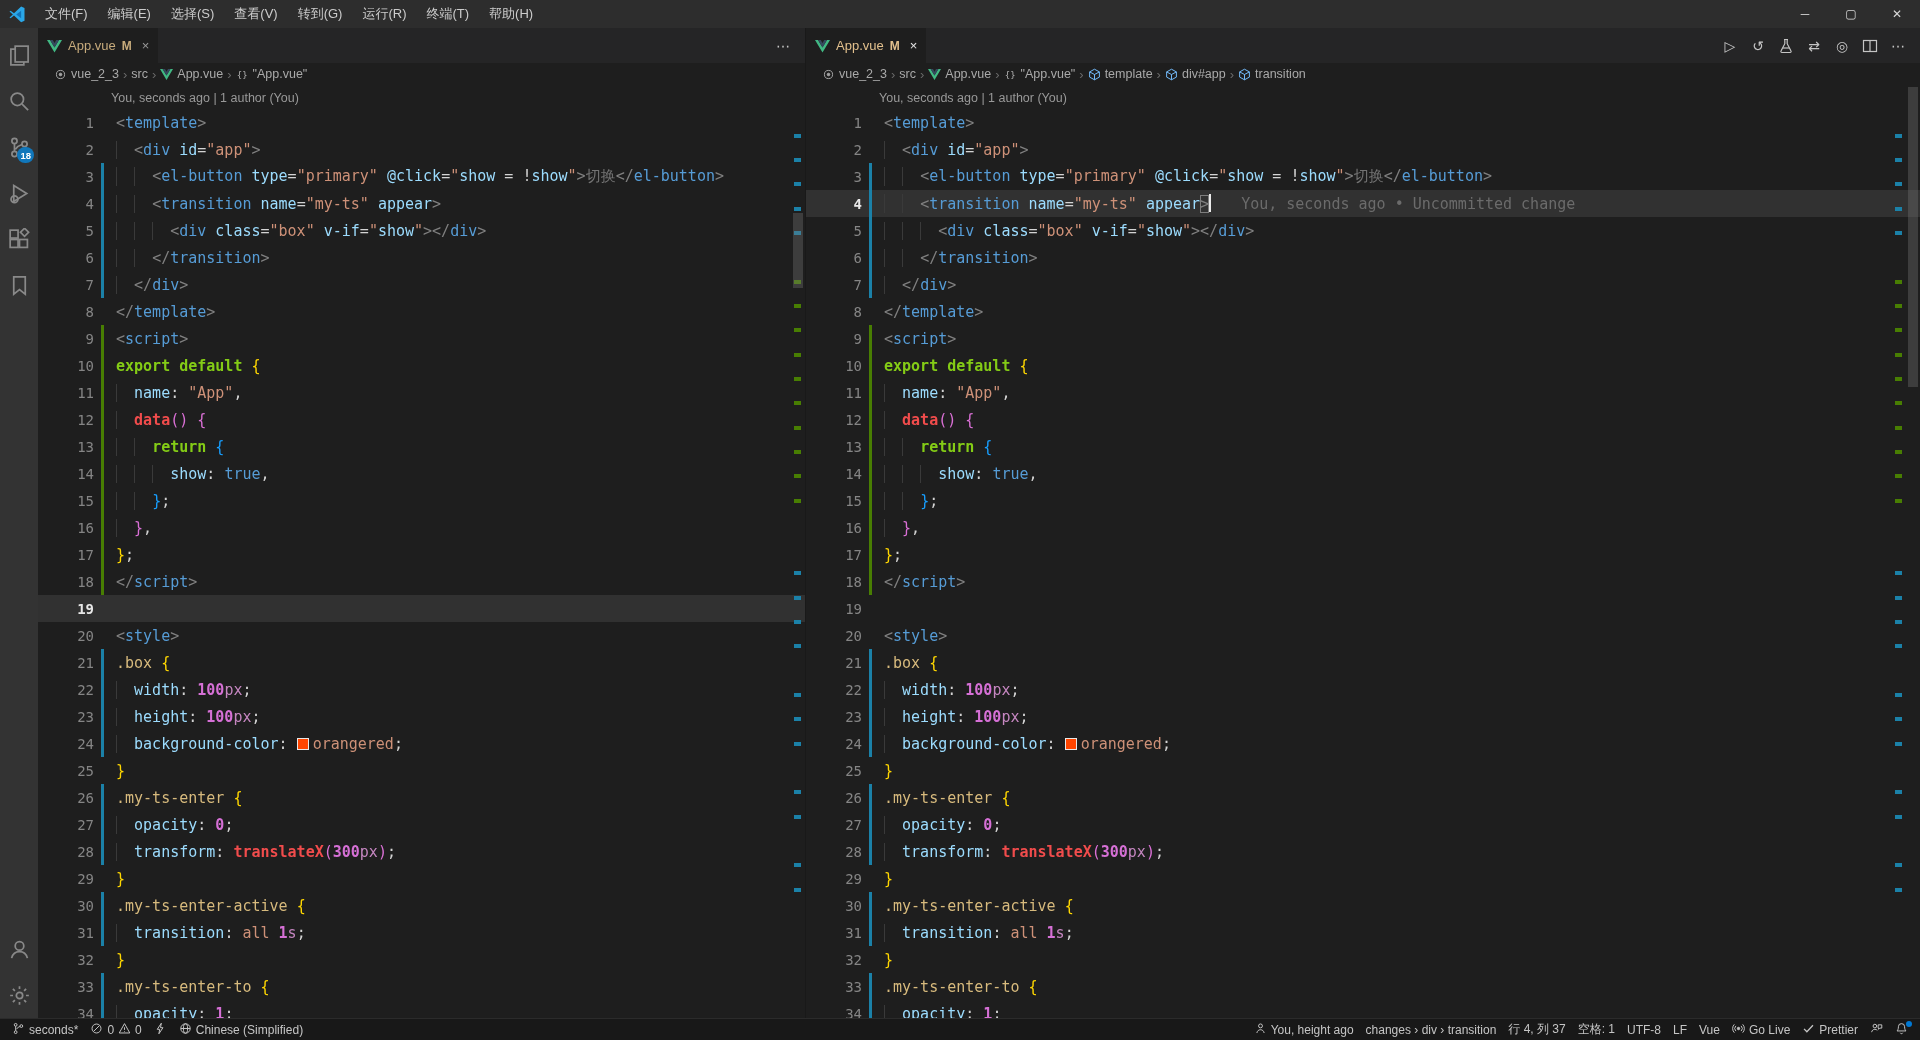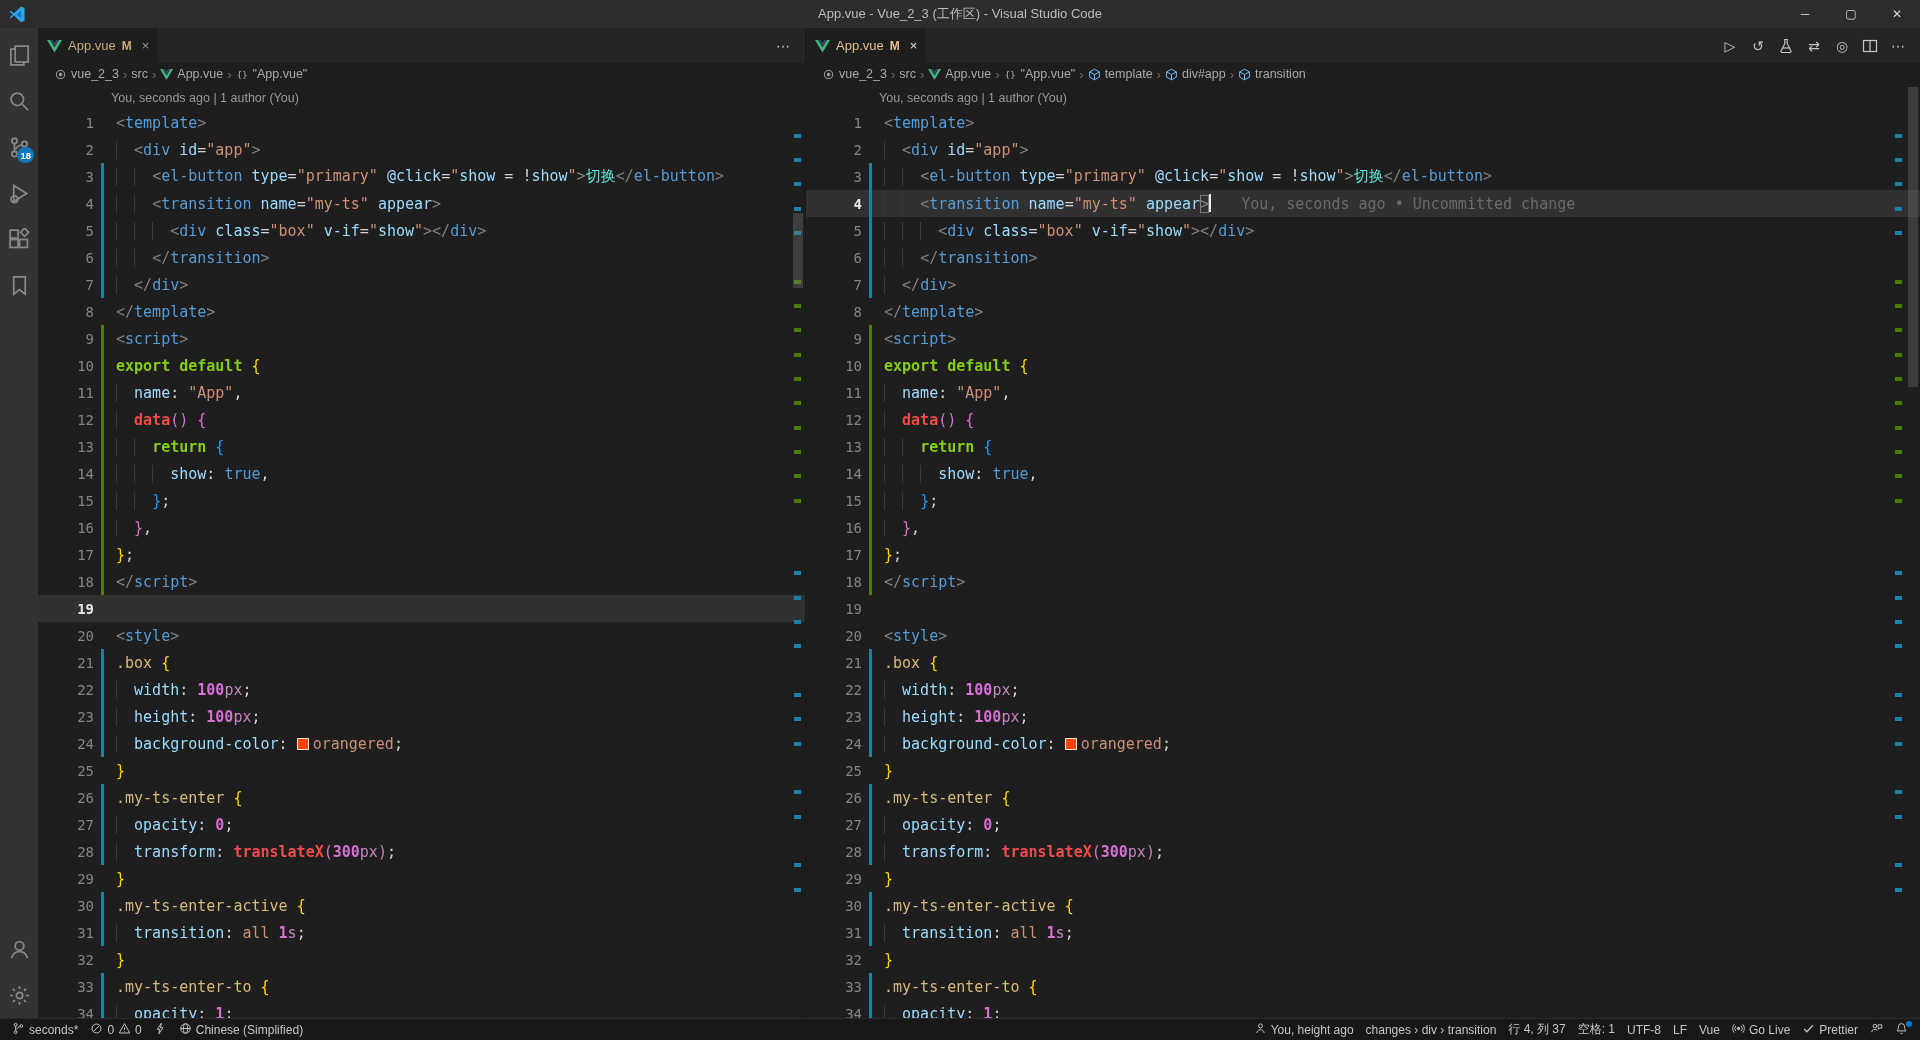--- a/index.html
+++ b/index.html
@@ -61,21 +61,21 @@
   .diffbar.a { background:#487e02; }
   .codetext { padding-left:12px; font-size:15px; white-space:pre; color:#d4d4d4; position:relative; }
   .guide { position:absolute; top:0; bottom:0; width:1px; background:#3a3a3a; }
 
   .tk-p { color:#808080; }
   .tk-tag { color:#569cd6; }
   .tk-attr { color:#9cdcfe; }
   .tk-o { color:#d4d4d4; }
   .tk-str { color:#ce9178; }
   .tk-expr { color:#9cdcfe; }
-  .tk-t { color:#5eead4; }
+  .tk-t { color:#737373; }
   .tk-k { color:#84cc16; font-weight:bold; }
   .tk-red { color:#f14c4c; font-weight:bold; }
   .tk-b1 { color:#ffd700; }
   .tk-b2 { color:#da70d6; }
   .tk-b3 { color:#179fff; }
   .tk-num { color:#d670d6; font-weight:bold; }
   .tk-unit { color:#c586c0; }
   .tk-sel { color:#d7ba7d; }
   .tk-val { color:#ce9178; }
   .tk-swatch { display:inline-block; width:12px; height:12px; background:#ff4500; border:1px solid #e8e8e8; vertical-align:-1px; margin-right:4px; }
@@ -101,21 +101,30 @@
   .sb-belldot .dot { position:absolute; top:2px; right:2px; width:6px; height:6px; border-radius:3px; background:#0078d4; }
 </style>
 </head>
 <body>
 
 <div class="titlebar">
   <svg class="tb-logo" viewBox="0 0 24 24">
     <path fill="#2aa7e8" d="M17.5 2 8 11 3.5 7.5 2 8.5l4.5 4L2 16.5l1.5 1L8 14l9.5 9 4.5-2V4z"></path>
     <path fill="#1273b8" d="M17.5 7.5v10L11 12.5z"></path>
   </svg>
-  <div class="tb-title">App.vue - Vue_2_3 (工作区) - Visual Studio Code</div>
+  <div class="menus" id="menubar">
+      <div class="menu-item">文件(F)</div>
+      <div class="menu-item">编辑(E)</div>
+      <div class="menu-item">选择(S)</div>
+      <div class="menu-item">查看(V)</div>
+      <div class="menu-item">转到(G)</div>
+      <div class="menu-item">运行(R)</div>
+      <div class="menu-item">终端(T)</div>
+      <div class="menu-item">帮助(H)</div>
+    </div>
   <div class="wincontrols">
     <div class="winbtn">─</div>
     <div class="winbtn">▢</div>
     <div class="winbtn">✕</div>
   </div>
 </div>
 
 <div class="main">
   <div class="activitybar" id="activitybar">
       <div class="act-item">

